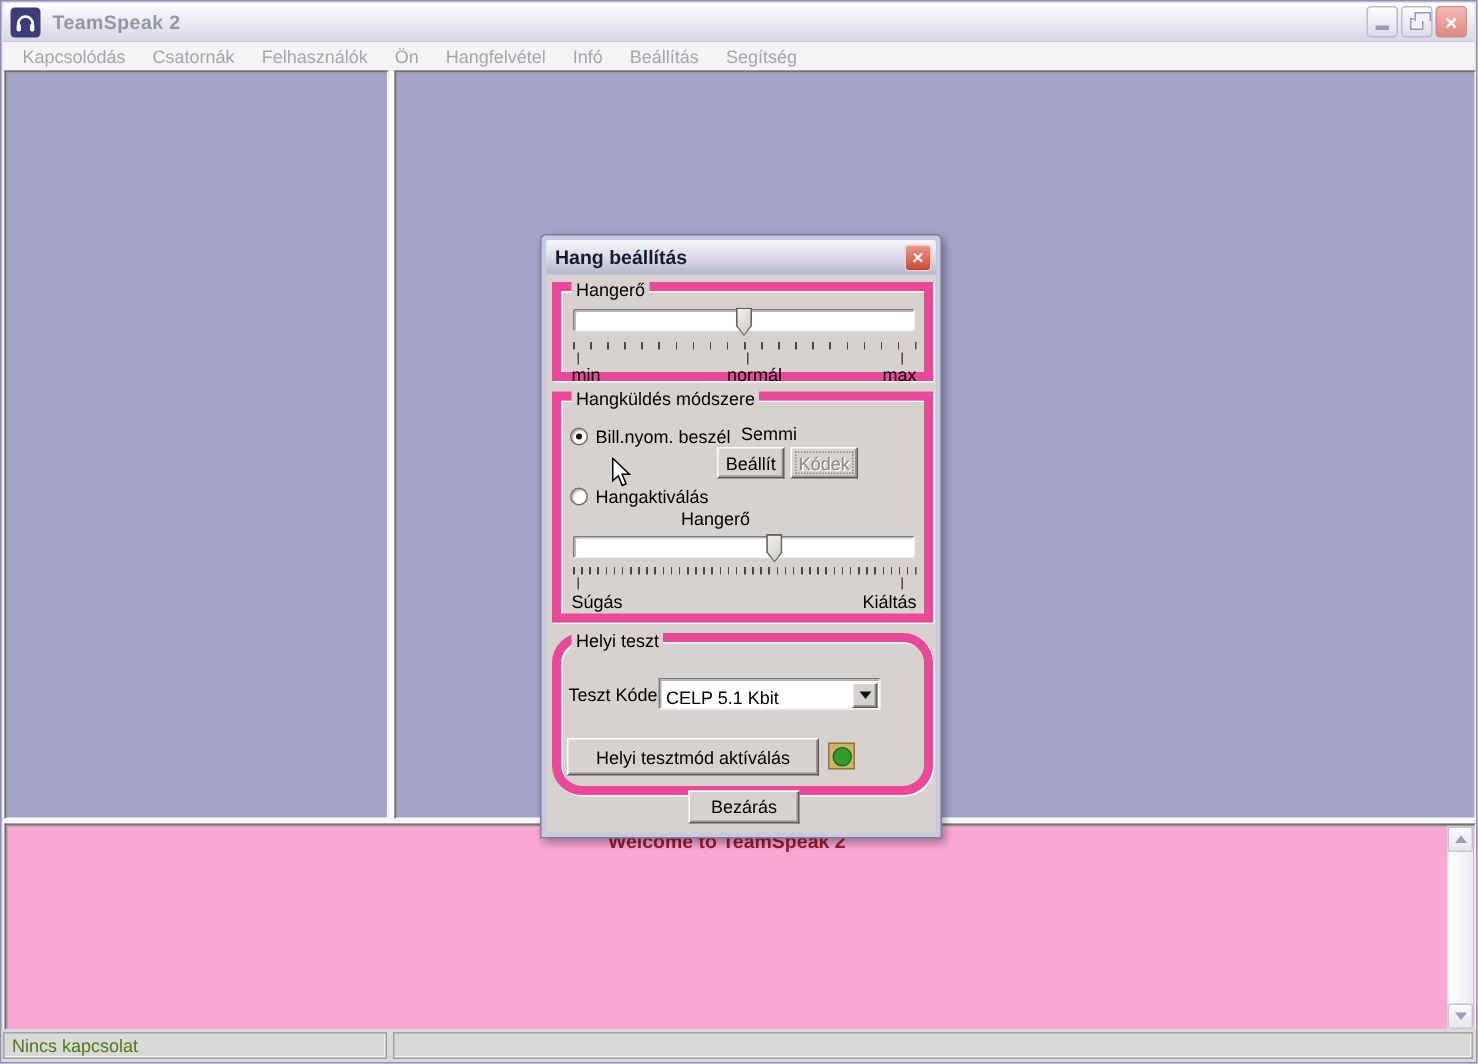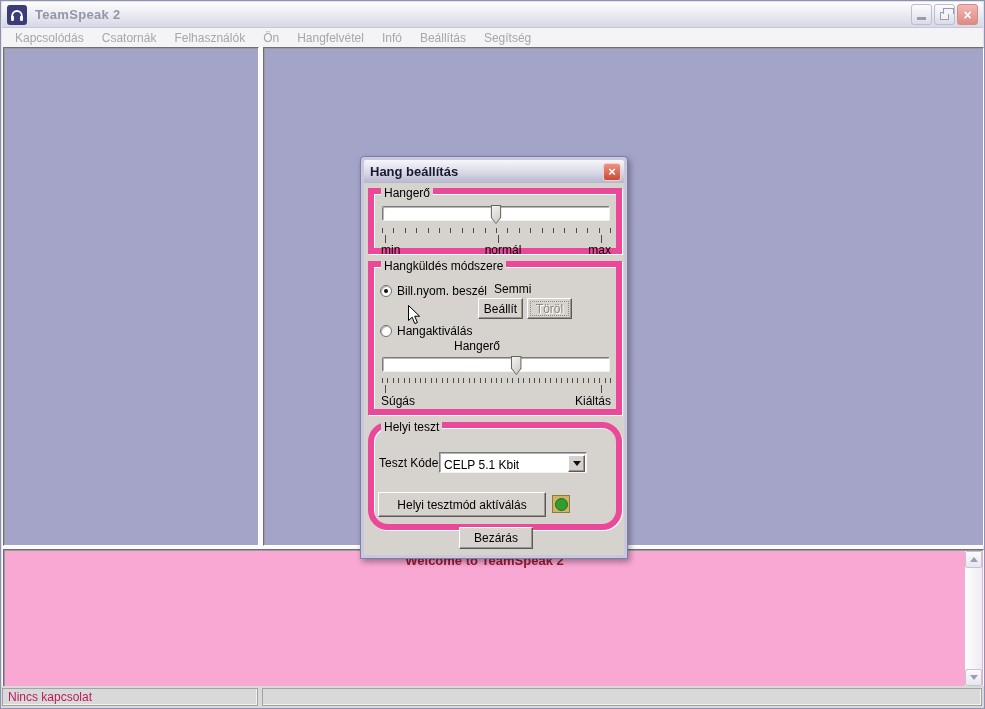--- a/index.html
+++ b/index.html
@@ -52,21 +52,21 @@
   .sbtn.up { top:0; } .sbtn.down { bottom:0; }
   .tri-up { width:0; height:0; border-left:4px solid transparent; border-right:4px solid transparent;
     border-bottom:5px solid #9c9cb4; }
   .tri-down { width:0; height:0; border-left:4px solid transparent; border-right:4px solid transparent;
     border-top:5px solid #9c9cb4; }
 
   
   .statusbar { position:absolute; left:0; bottom:0; width:100%; height:22px; background:#d9d9d9; }
   .status-sec { position:absolute; top:2px; bottom:2px; border:1px solid #a2a2a2;
     box-shadow:inset -1px -1px 0 #f2f2f2; display:flex; align-items:center; padding:0 5px;
-    color:#be185d; font-size:12px; background:#d9d9d9; }
+    color:#4d7c0f; font-size:12px; background:#d9d9d9; }
   .status-left { left:1px; width:256px; }
   .status-right { left:261px; right:2px; }
 
   
   .dialog { position:absolute; left:359px; top:155px; width:268px; height:403px; z-index:10;
     border:1px solid #7d7da5; border-radius:4px 4px 0 0; background:#c9c9de; padding:3px;
     box-shadow:2px 3px 6px rgba(0,0,0,.35); }
   .dlg-titlebar { height:23px; border-radius:2px 2px 0 0; display:flex; align-items:center;
     justify-content:space-between; padding:0 3px 0 6px;
     background:linear-gradient(to bottom,#f6f6fa 0%,#d8d8e6 55%,#b6b6ce 100%); }
@@ -215,21 +215,21 @@
       <div class="groupbox" style="left:4px; top:78px; width:254px; height:154px;">
         <span class="gb-label">Hangküldés módszere</span>
 
         <span class="radio" style="left:6px; top:18px;">
             <span class="dot"></span>
           </span>
         <span class="rlabel" style="left:23px; top:17px;">Bill.nyom. beszél</span>
         <span class="rlabel" style="left:120px; top:15px;">Semmi</span>
 
         <div class="btn" style="left:104px; top:31px; width:45px; height:21px;">Beállít</div>
-        <div class="btn disabled" style="left:153px; top:31px; width:45px; height:21px;">Töröl</div>
+        <div class="btn disabled" style="left:153px; top:31px; width:45px; height:21px;">Kódek</div>
 
         <span class="radio" style="left:6px; top:58px;"></span>
         <span class="rlabel" style="left:23px; top:57px;">Hangaktiválás</span>
 
         <span class="rlabel" style="left:80px; top:72px;">Hangerő</span>
 
         <div class="track" style="left:8px; top:90px; width:228px;">
           <div class="thumb" style="left: 59%;">
               <div class="thumb-inner"></div>
             </div>

